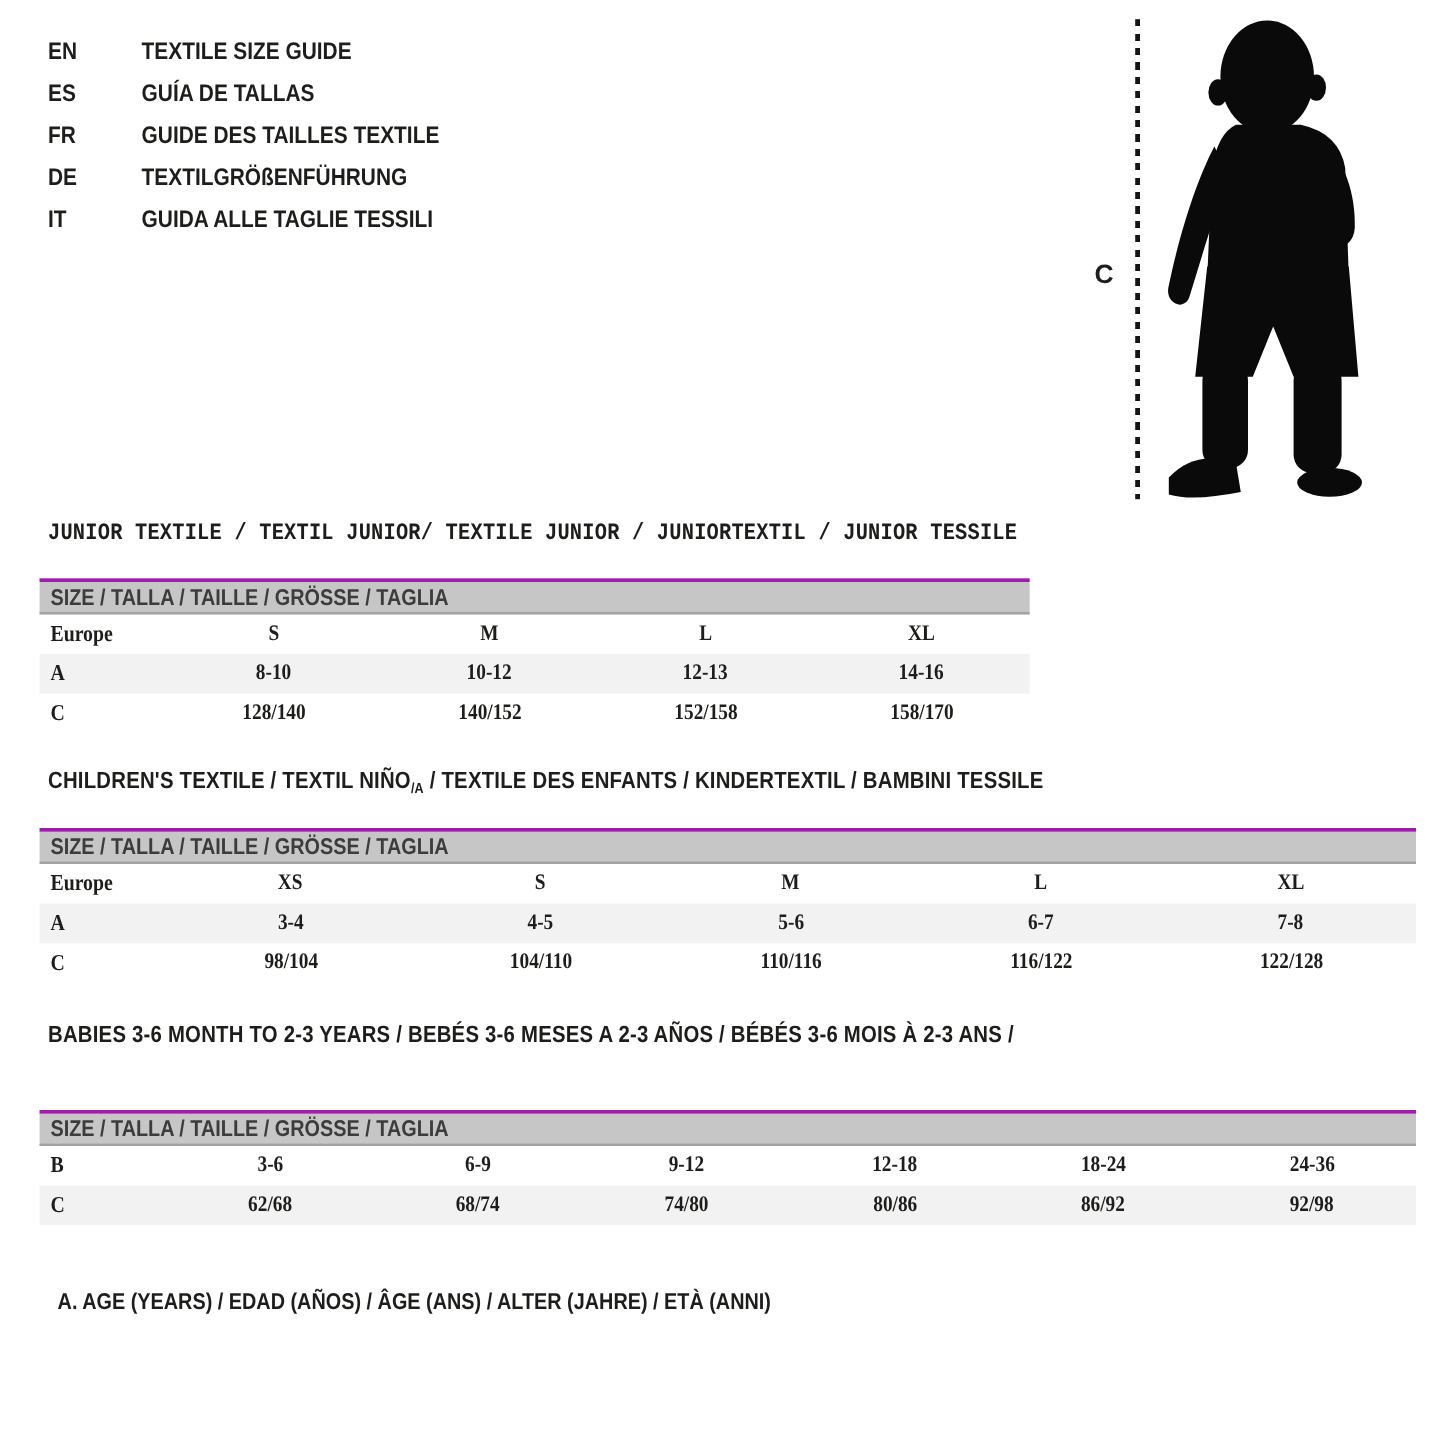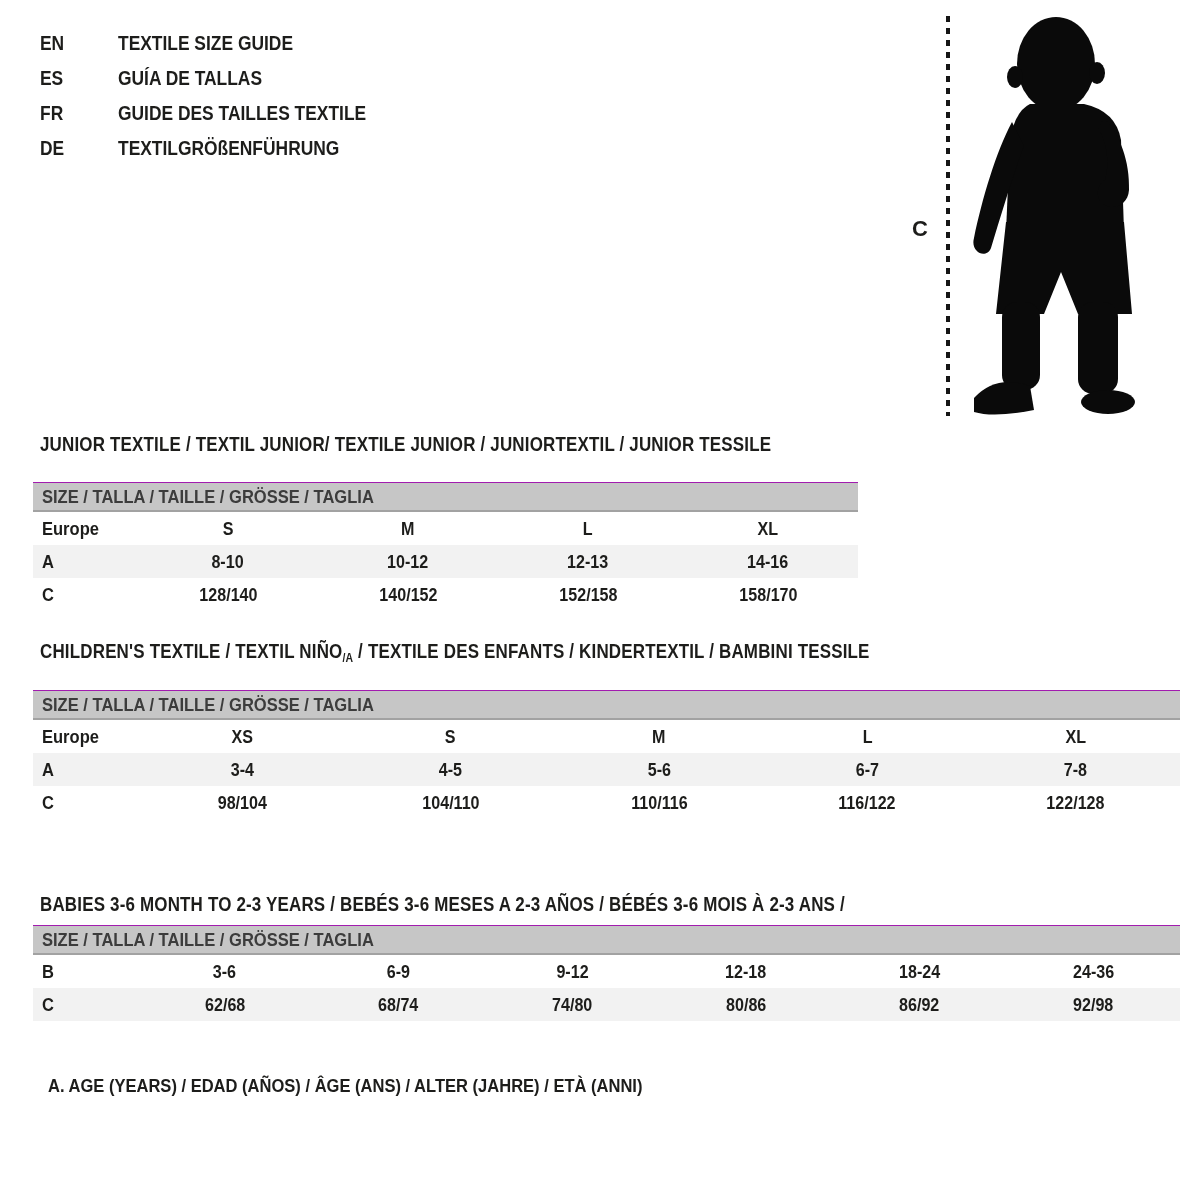--- a/index.html
+++ b/index.html
@@ -32,37 +32,37 @@
   }
   .baby-svg { left: 966px; top: 14px; width: 172px; height: 402px; }
 
   
   .sec-title { left: 40px; font-size: 19.5px; letter-spacing: 0.2px; }
   .sub-a { font-size: 12px; vertical-align: -4px; }
 
   .size-table { left: 33px; }
   .size-header {
     height: 30px; background: #c6c6c6;
-    border-top: 1px solid #a21caf; border-bottom: 2px solid #a2a2a2;
+    border-top: 3px solid #a21caf; border-bottom: 2px solid #a2a2a2;
     line-height: 27px; padding-left: 9px;
     font-size: 19px; color: #3c3c3c;
   }
-  .t-row { display: flex; height: 33px; align-items: center; font-size: 18.5px; }
+  .t-row { display: flex; height: 33px; align-items: center; font-size: 18.5px; font-family: Liberation Serif, serif; }
   .t-row.alt { background: #f2f2f2; }
   .t-label { width: 105px; padding-left: 9px; font-size: 19px; }
   .t-cell { flex: 1; text-align: center; }
 
   .w-junior { width: 825px; }
   .w-full   { width: 1147px; }
 
-  .junior-title   { top: 433px; }
+  .junior-title   { top: 433px; font-family: Liberation Mono, monospace; }
   .junior-table   { top: 482px; }
   .children-title { top: 640px; }
   .children-table { top: 690px; }
-  .babies-title   { top: 846px; line-height: 33px; margin-top: 42px; }
+  .babies-title   { top: 846px; line-height: 33px; }
   .babies-table   { top: 925px; }
 
   
   .legend { left: 48px; top: 1070px; }
   .legend-line { height: 31.5px; display: flex; align-items: center; font-size: 19px; }
 </style>
 </head>
 <body>
 
 <div class="abs lang-block">
@@ -74,20 +74,24 @@
     <span class="lang-code cond">ES</span>
     <span class="lang-label cond">GUÍA DE TALLAS</span>
   </div>
   <div class="lang-row">
     <span class="lang-code cond">FR</span>
     <span class="lang-label cond">GUIDE DES TAILLES TEXTILE</span>
   </div>
   <div class="lang-row">
     <span class="lang-code cond">DE</span>
     <span class="lang-label cond">TEXTILGRÖßENFÜHRUNG</span>
+  </div>
+  <div class="lang-row">
+    <span class="lang-code cond">IT</span>
+    <span class="lang-label cond">GUIDA ALLE TAGLIE TESSILI</span>
   </div>
 </div>
 
 <span class="abs measure-label">C</span>
 <div class="abs dash-line"></div>
 <svg class="abs baby-svg" viewBox="0 0 172 402" aria-hidden="true">
   <g fill="#0a0a0a">
 
     <ellipse cx="90" cy="50" rx="39" ry="47"></ellipse>
     <ellipse cx="49" cy="63" rx="8" ry="11"></ellipse>

